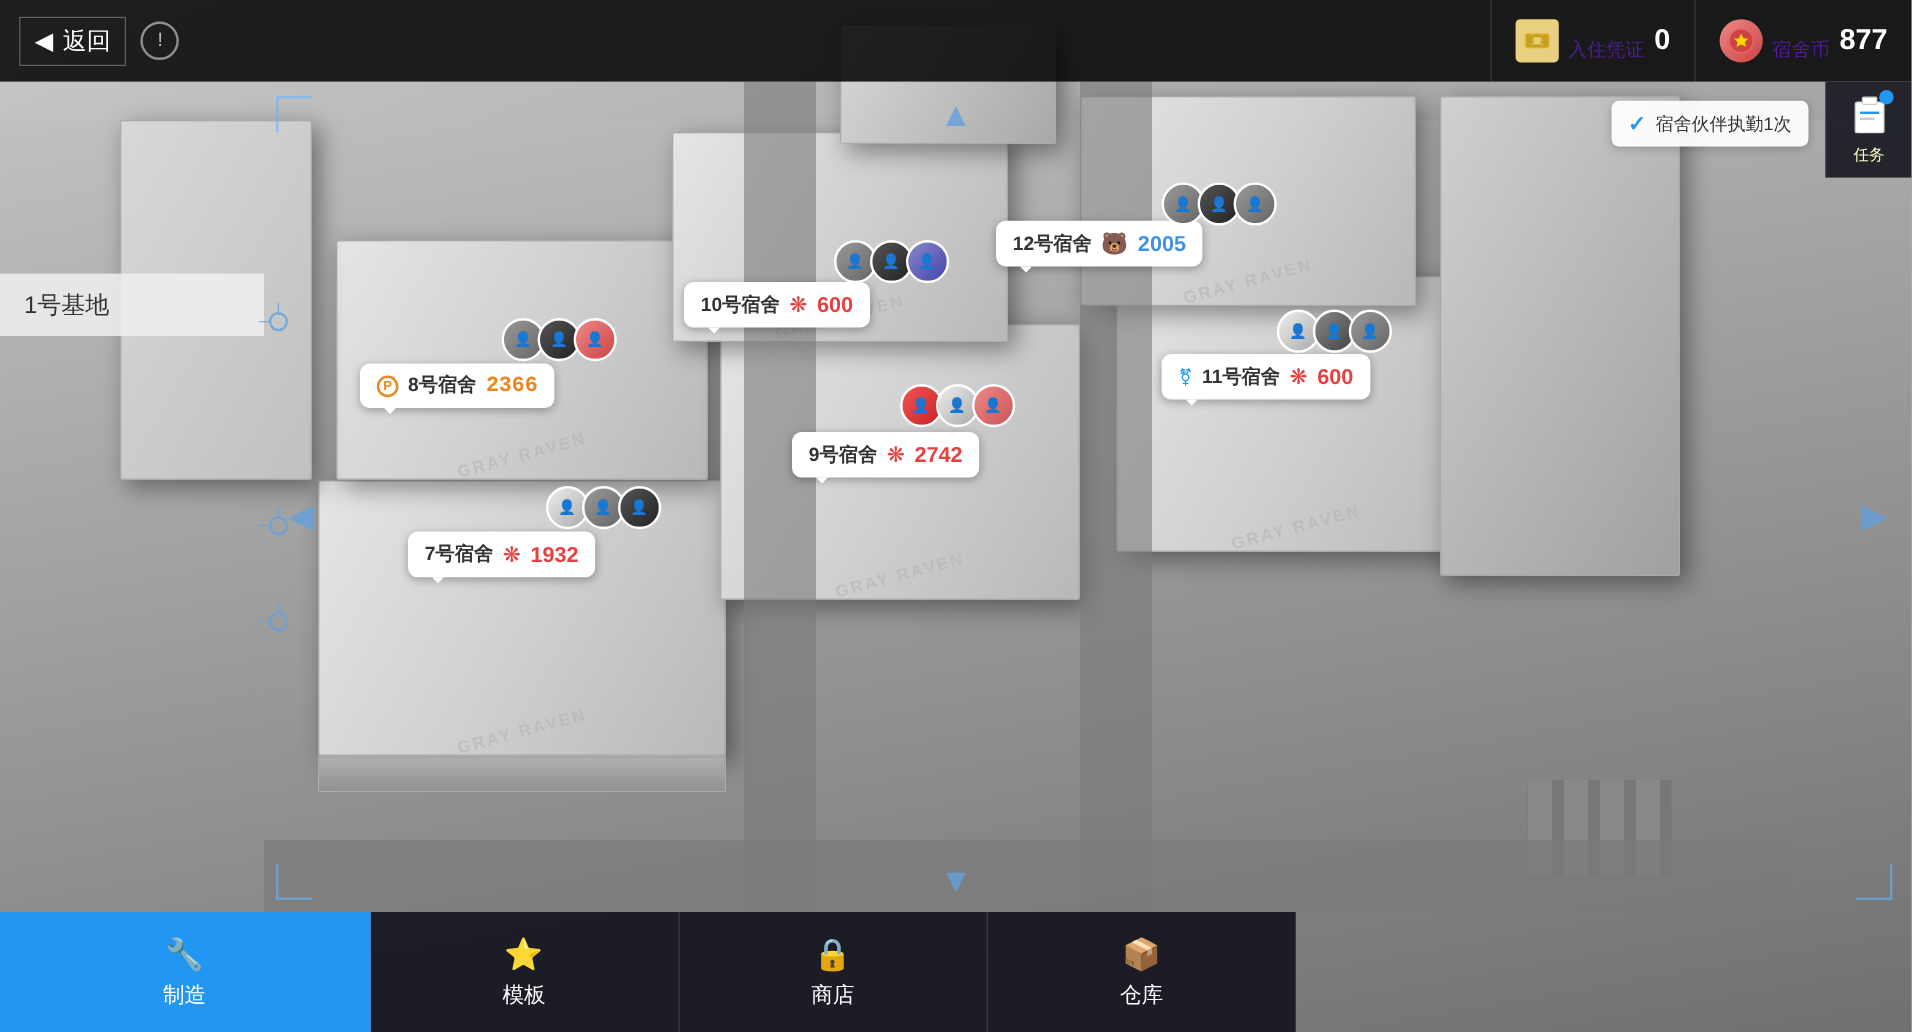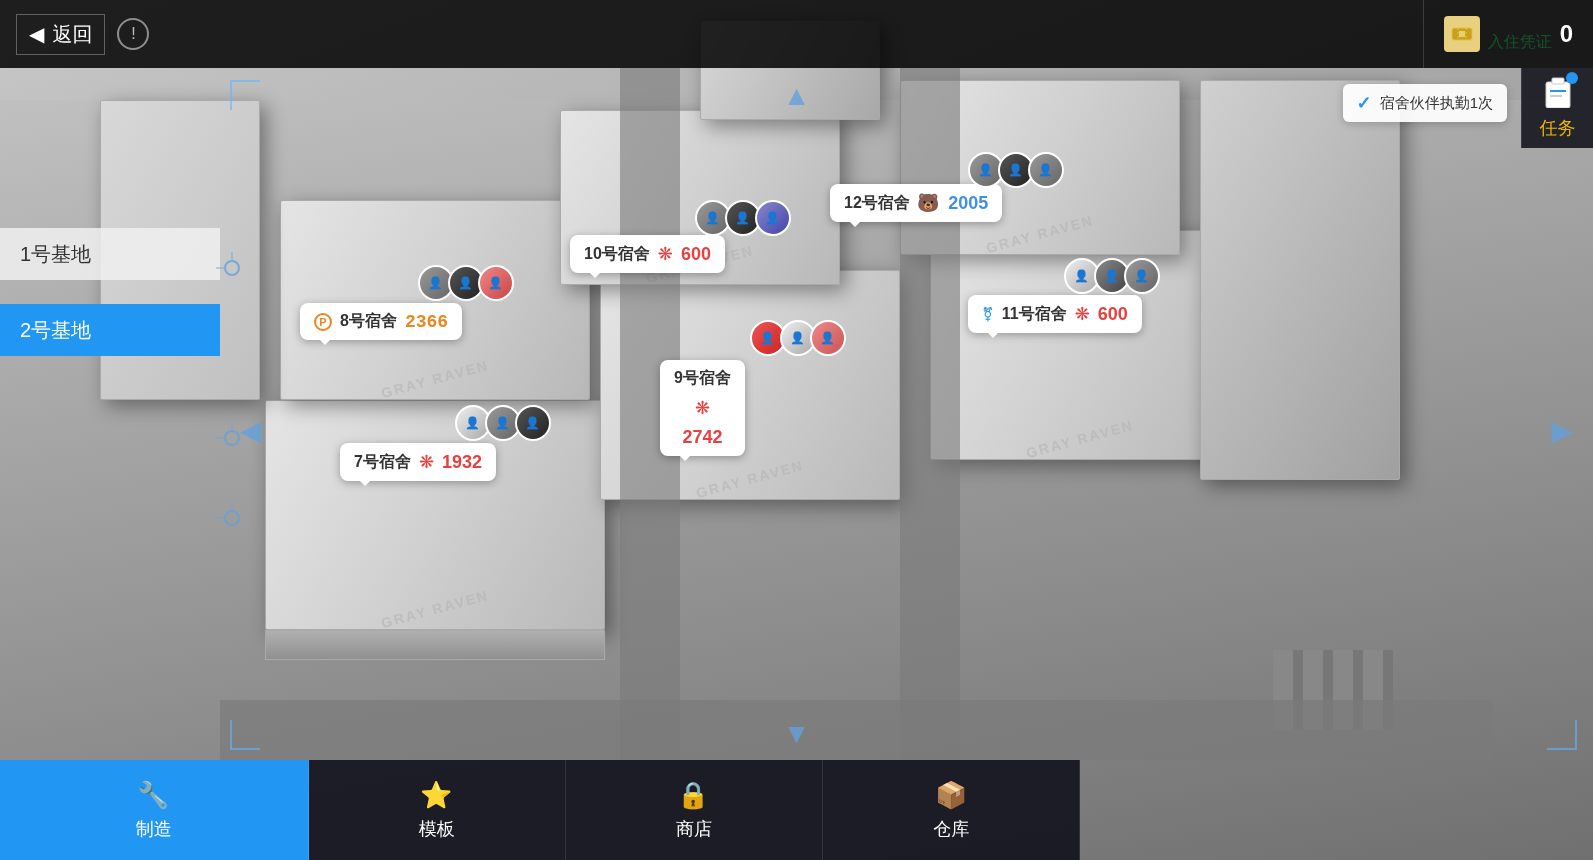--- a/index.html
+++ b/index.html
@@ -91,21 +91,21 @@
     .currency-item {
       display: flex;
       align-items: center;
       gap: 8px;
       padding: 0 20px;
       border-left: 1px solid rgba(255,255,255,0.15);
       height: 68px;
     }
 
     .currency-label {
-      color: #14532d;
+      color: #4c1d95;
       font-size: 16px;
       margin-top: 16px;
     }
 
     .currency-value {
       color: white;
       font-size: 24px;
       font-weight: bold;
     }
 
@@ -146,21 +146,21 @@
     }
 
     
     .sidebar {
       position: absolute;
       left: 0;
       top: 68px;
       width: 220px;
       display: flex;
       flex-direction: column;
-      gap: 24px;
+      gap: 8px;
       padding: 20px 0 20px 0;
       z-index: 50;
     }
 
     .base-item {
       height: 52px;
       display: flex;
       align-items: center;
       padding-left: 20px;
       font-size: 20px;
@@ -464,21 +464,21 @@
   <span class="dorm-icon score-red">❋</span>
   <span class="dorm-score score-red">1932</span>
 </div>
 
 <div class="dorm-card" style="top:303px;left:300px;">
   <span style="color:#e88820;font-size:16px;font-weight:bold;width:18px;height:18px;border:2px solid #e88820;border-radius:50%;display:inline-flex;align-items:center;justify-content:center;font-size:11px;">P</span>
   <span class="dorm-name">8号宿舍</span>
   <span class="dorm-score" style="color:#e88820;font-family:Liberation Mono, monospace;">2366</span>
 </div>
 
-<div class="dorm-card" style="top:360px;left:660px;flex-direction:column;">
+<div class="dorm-card" style="top:360px;left:660px;">
   <span class="dorm-name">9号宿舍</span>
   <span class="dorm-icon score-red">❋</span>
   <span class="dorm-score score-red">2742</span>
 </div>
 
 <div class="dorm-card" style="top:235px;left:570px;">
   <span class="dorm-name">10号宿舍</span>
   <span class="dorm-icon score-red">❋</span>
   <span class="dorm-score score-red">600</span>
 </div>
@@ -517,49 +517,55 @@
           <rect x="2" y="6" width="20" height="12" rx="2" fill="#c8a020" stroke="#e8c040" stroke-width="1"></rect>
           <path d="M8 6v12M16 6v12" stroke="#e8c040" stroke-width="1" stroke-dasharray="2,2"></path>
           <rect x="9" y="9" width="6" height="6" fill="#e8d070"></rect>
         </svg>
       </div>
       <span class="currency-label">入住凭证</span>
       <span class="currency-value">0</span>
     </div>
 
 
+    <div class="currency-item">
+      <div class="icon-dorm">
+        <svg width="24" height="24" viewBox="0 0 24 24" fill="none">
+          <circle cx="12" cy="12" r="10" fill="#c44" stroke="#e66"></circle>
+          <path d="M12 6l2 4h4l-3 3 1 4-4-2-4 2 1-4-3-3h4z" fill="#ffd700"></path>
+        </svg>
+      </div>
+      <span class="currency-label">宿舍币</span>
+      <span class="currency-value">877</span>
+    </div>
   </div>
 </div>
 
 <div class="sidebar">
   <div class="base-item inactive" style="margin-top:140px;">
     <span>1号基地</span>
-  </div>
-  <div class="base-item active">
-    <div class="dot"></div>
-    <span>2号基地</span>
   </div>
 </div>
 
 <div class="task-row">
   <span style="color:#2196F3;font-size:18px;font-weight:bold;">✓</span>
   <span style="font-size:15px;color:#333;">宿舍伙伴执勤1次</span>
 </div>
 
 <div style="position:absolute;right:0;top:68px;width:72px;height:80px;background:rgba(25,25,35,0.92);display:flex;flex-direction:column;align-items:center;justify-content:center;gap:4px;cursor:pointer;z-index:101;border-left:1px solid rgba(255,255,255,0.1);">
   <div style="position:relative;">
     <svg width="32" height="32" viewBox="0 0 32 32" fill="none">
       <rect x="4" y="6" width="24" height="26" rx="2" fill="white" stroke="#ccc"></rect>
       <rect x="10" y="2" width="12" height="6" rx="1" fill="white" stroke="#ccc"></rect>
       <rect x="8" y="14" width="16" height="2" fill="#2196F3"></rect>
       <rect x="8" y="19" width="12" height="2" fill="#ccc"></rect>
     </svg>
     <div style="position:absolute;top:-4px;right:-4px;width:12px;height:12px;background:#2196F3;border-radius:50%;"></div>
   </div>
-  <span style="font-size:18px;color:#eab308;">任务</span>
+  <span style="font-size:13px;color:#fef9c3;">任务</span>
 </div>
 
 <div class="bottom-nav">
 
   <div class="nav-item" style="background:#2196F3;flex:1.2;">
     <span style="font-size:26px;color:white;">🔧</span>
     <span class="nav-label">制造</span>
   </div>
 
   <div class="nav-item" style="background:rgba(20,20,30,0.92);flex:1;">

